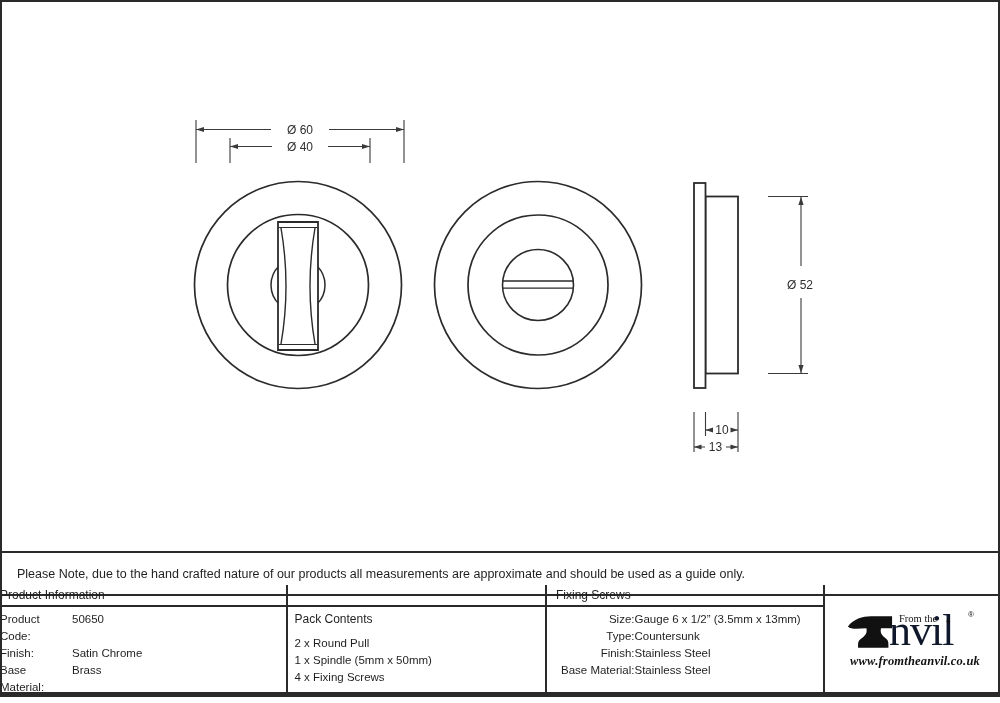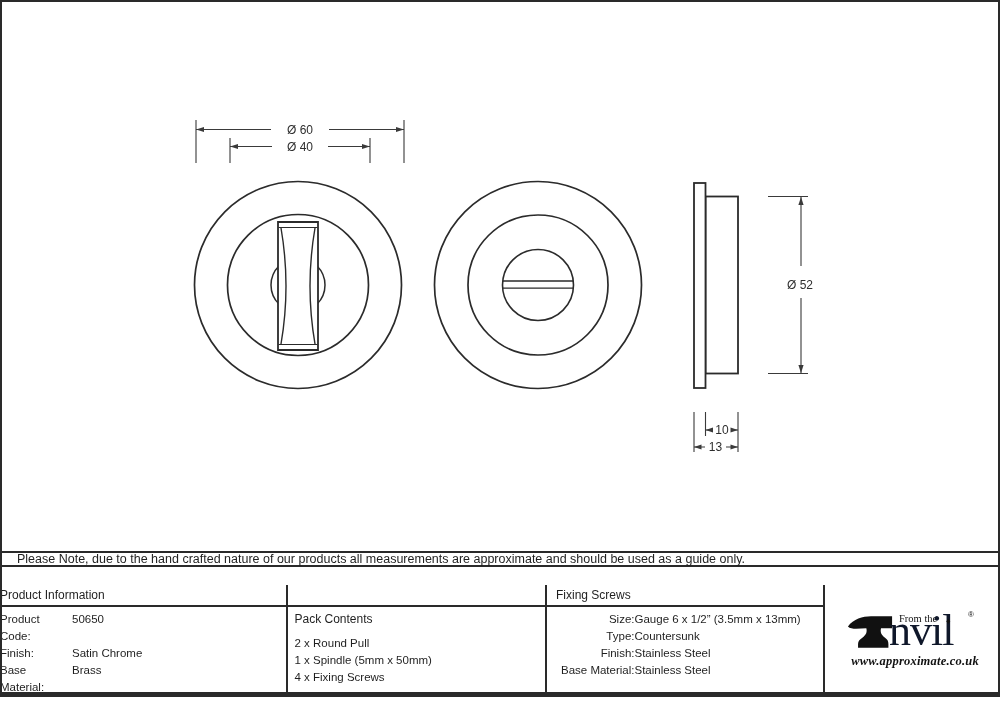--- a/index.html
+++ b/index.html
@@ -4,21 +4,21 @@
 <style>
   :root{ --ink:#1f1f1f; --line:#2a2a2a; --bg:#ffffff; }
   html,body{margin:0;padding:0;background:#fff;}
   .sheet{position:relative;width:1000px;height:703px;background:var(--bg);
          font-family:"Liberation Sans",sans-serif;color:var(--ink);overflow:hidden;}
   .frame{position:absolute;left:0;top:0;width:1000px;height:697px;box-sizing:border-box;
          border:2.5px solid var(--line);border-bottom-width:5.5px;pointer-events:none;z-index:5;}
   svg.drawing{position:absolute;left:0;top:0;}
   svg.drawing text{font-family:"Liberation Sans",sans-serif;font-size:12px;fill:#2e2e2e;}
 
-  .notebar{position:absolute;left:0;top:551px;width:1000px;height:16px;box-sizing:border-box;
+  .notebar{position:absolute;left:0;top:551px;width:1000px;height:45px;box-sizing:border-box;
            border-top:2.5px solid var(--line);border-bottom:2.5px solid var(--line);
            display:flex;align-items:center;padding-left:17px;font-size:12.5px;}
 
   .spec-table{position:absolute;left:0;top:584.5px;width:1000px;height:107px;font-size:11.5px;}
   .vline{position:absolute;top:0;bottom:0;width:2px;background:var(--line);}
   .hdr-underline{position:absolute;left:0;top:20.5px;width:825px;height:2px;background:var(--line);}
   .cell{position:absolute;top:0;bottom:0;box-sizing:border-box;}
   .cell .hdr{height:20.5px;display:flex;align-items:center;font-size:12px;}
   .cell .body{padding-top:6px;}
   .trow{display:flex;line-height:17px;}
@@ -163,17 +163,17 @@
   </div>
 
   <div class="logo">
     <svg class="anvil-icon" viewBox="0 0 100 84">
       <path fill="#111111" d="M2 30 C14 14 34 8 52 8 L98 8 L98 34 L74 34 C72 42 74 48 82 54 C88 58 90 62 90 68 L90 76 L24 76 L24 68 C24 62 28 58 34 54 C42 48 44 42 42 34 C28 34 10 38 2 30 Z"></path>
     </svg>
     <span class="logo-prefix">From the</span>
     <span class="logo-brand">nvil</span>
     <span class="logo-diamond">♦</span>
     <span class="logo-reg">®</span>
-    <span class="logo-url">www.approximate.co.uk</span>
+    <span class="logo-url">www.fromtheanvil.co.uk</span>
   </div>
 
   <div class="frame"></div>
 </div>
 
 </body></html>

